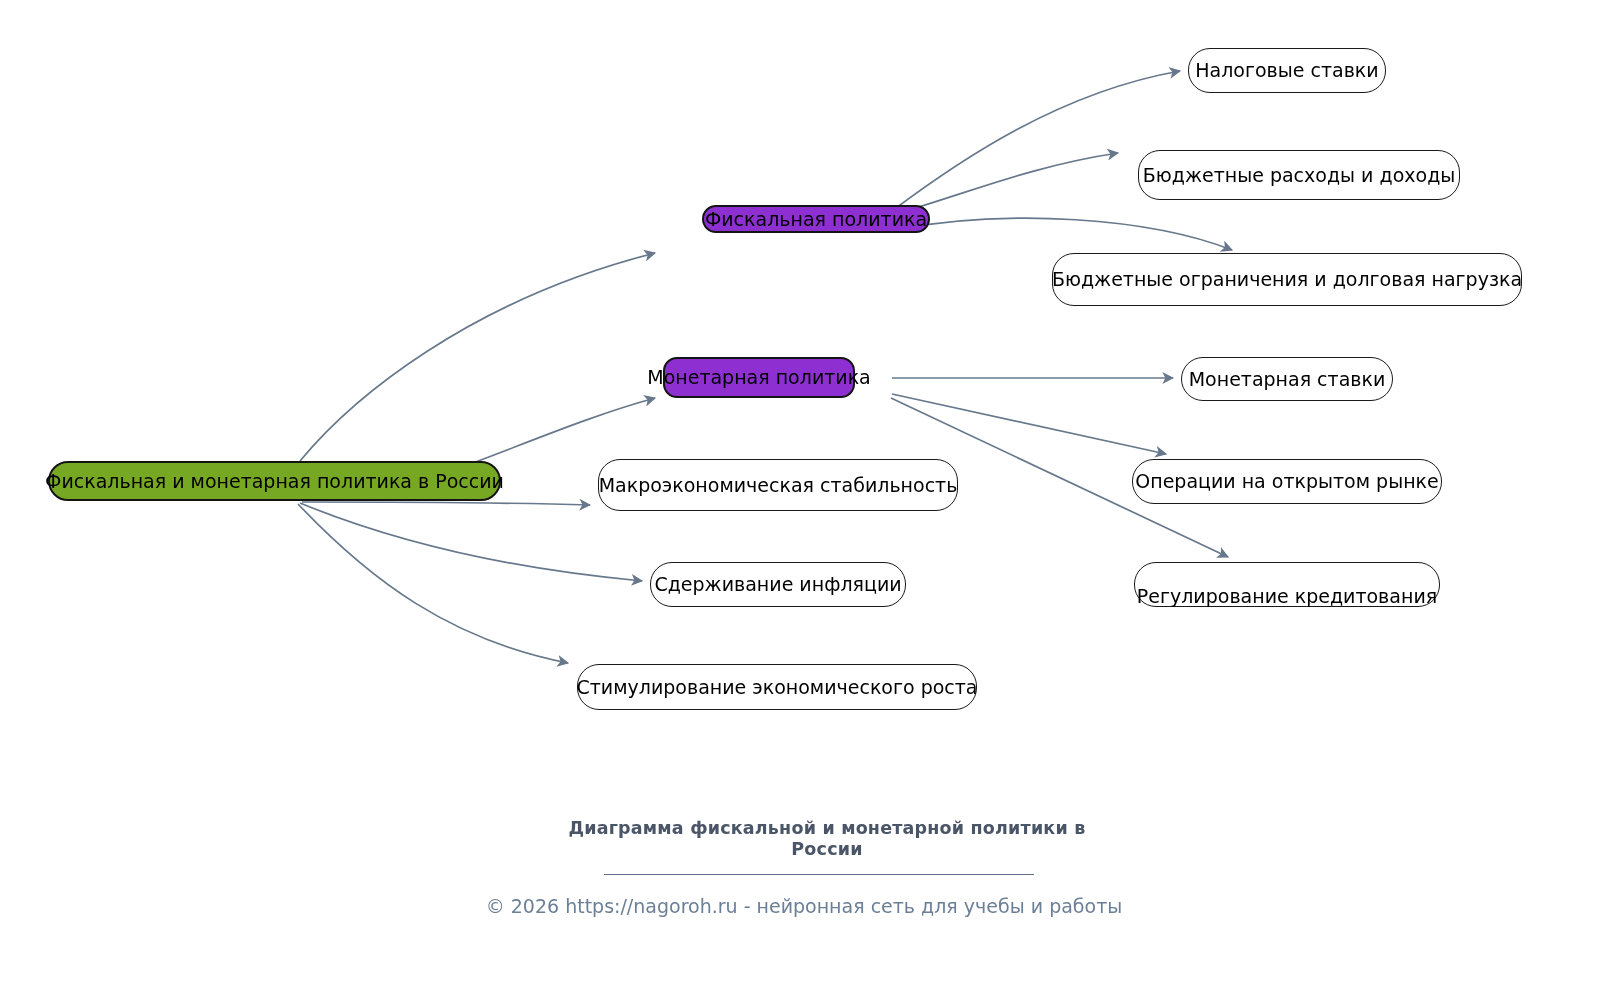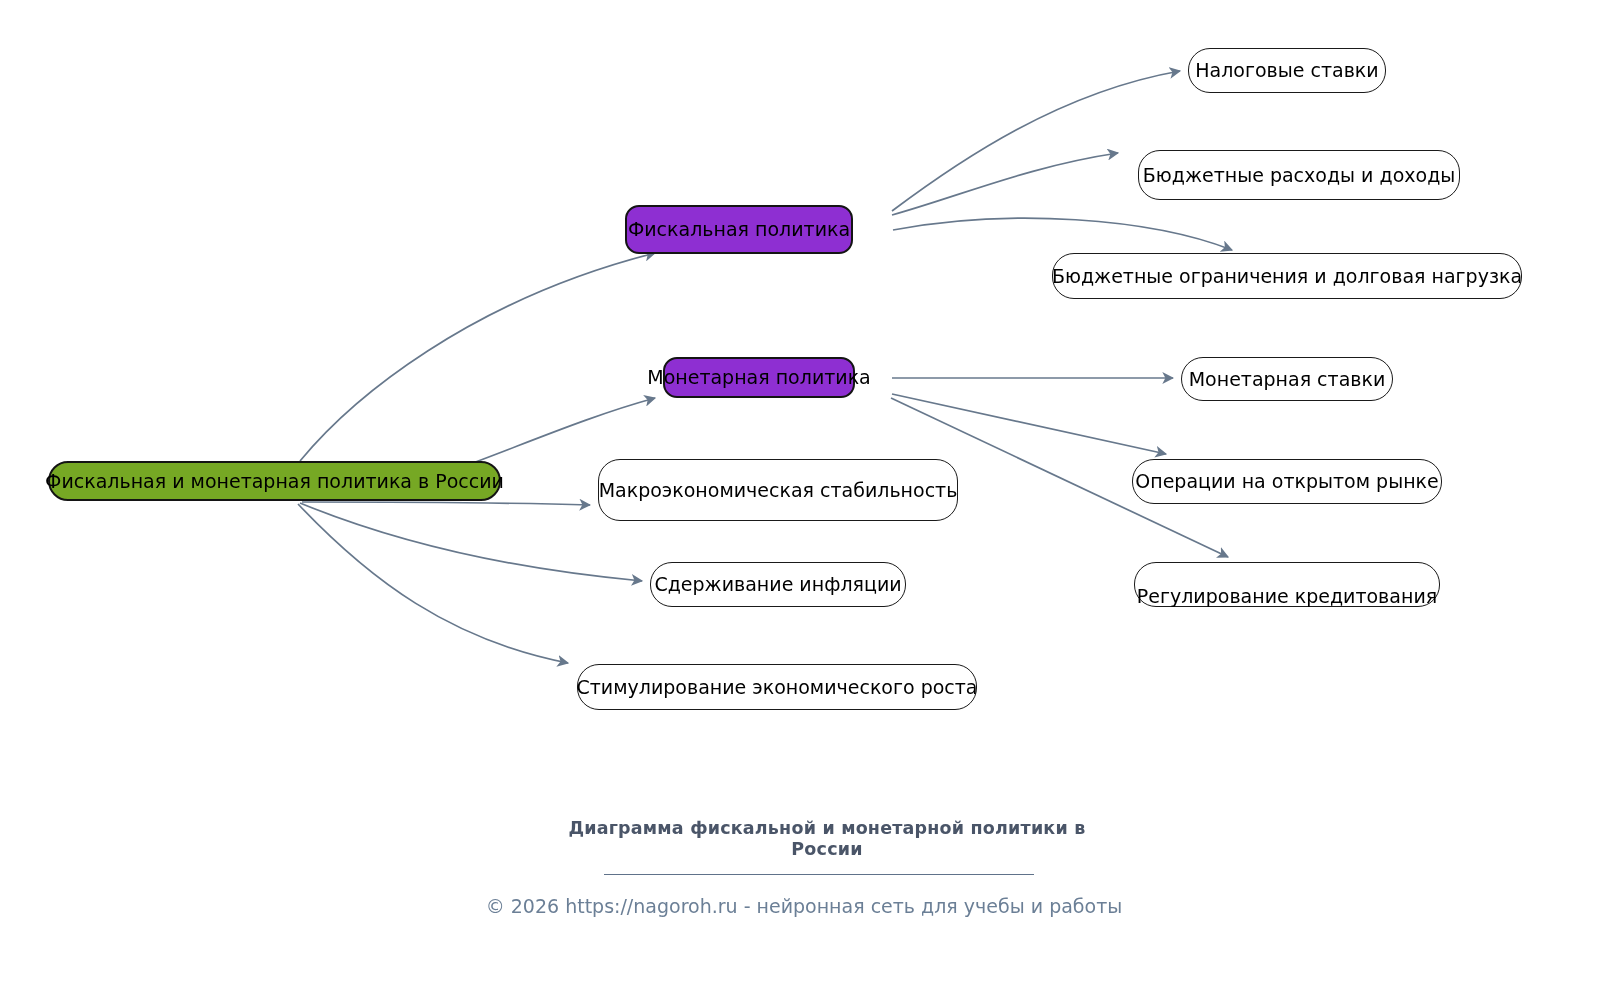--- a/index.html
+++ b/index.html
@@ -119,53 +119,53 @@
       <path d="M 892 394 L 1166 454"></path>
 
       <path d="M 891 398 L 1228 557"></path>
     </g>
   </svg>
 
   <div class="node root" style="left:48px; top:461px; width:453px; height:40px;">
     <span>Фискальная и монетарная политика в России</span>
   </div>
 
-  <div class="node branch" style="left:625px; top:205px; width:228px; height:49px;">
+  <div class="node branch" style="left:702px; top:205px; width:228px; height:28px;">
     <span>Фискальная политика</span>
   </div>
 
   <div class="node branch" style="left:663px; top:357px; width:192px; height:41px;">
     <span>Монетарная политика</span>
   </div>
 
   <div class="node leaf" style="left:1188px; top:48px; width:198px; height:45px;">
     <span>Налоговые ставки</span>
   </div>
 
   <div class="node leaf" style="left:1138px; top:150px; width:322px; height:50px;">
     <span>Бюджетные расходы и доходы</span>
   </div>
 
-  <div class="node leaf" style="left:1052px; top:253px; width:470px; height:46px;">
+  <div class="node leaf" style="left:1052px; top:253px; width:470px; height:53px;">
     <span>Бюджетные ограничения и долговая нагрузка</span>
   </div>
 
   <div class="node leaf" style="left:1181px; top:357px; width:212px; height:44px;">
     <span>Монетарная ставки</span>
   </div>
 
   <div class="node leaf" style="left:1132px; top:459px; width:310px; height:45px;">
     <span>Операции на открытом рынке</span>
   </div>
 
   <div class="node leaf" style="left:1134px; top:562px; width:306px; height:45px;align-items:flex-end;">
     <span>Регулирование кредитования</span>
   </div>
 
-  <div class="node leaf" style="left:598px; top:459px; width:360px; height:62px;">
+  <div class="node leaf" style="left:598px; top:459px; width:360px; height:52px;">
     <span>Макроэкономическая стабильность</span>
   </div>
 
   <div class="node leaf" style="left:650px; top:562px; width:256px; height:45px;">
     <span>Сдерживание инфляции</span>
   </div>
 
   <div class="node leaf" style="left:577px; top:664px; width:400px; height:46px;">
     <span>Стимулирование экономического роста</span>
   </div>

